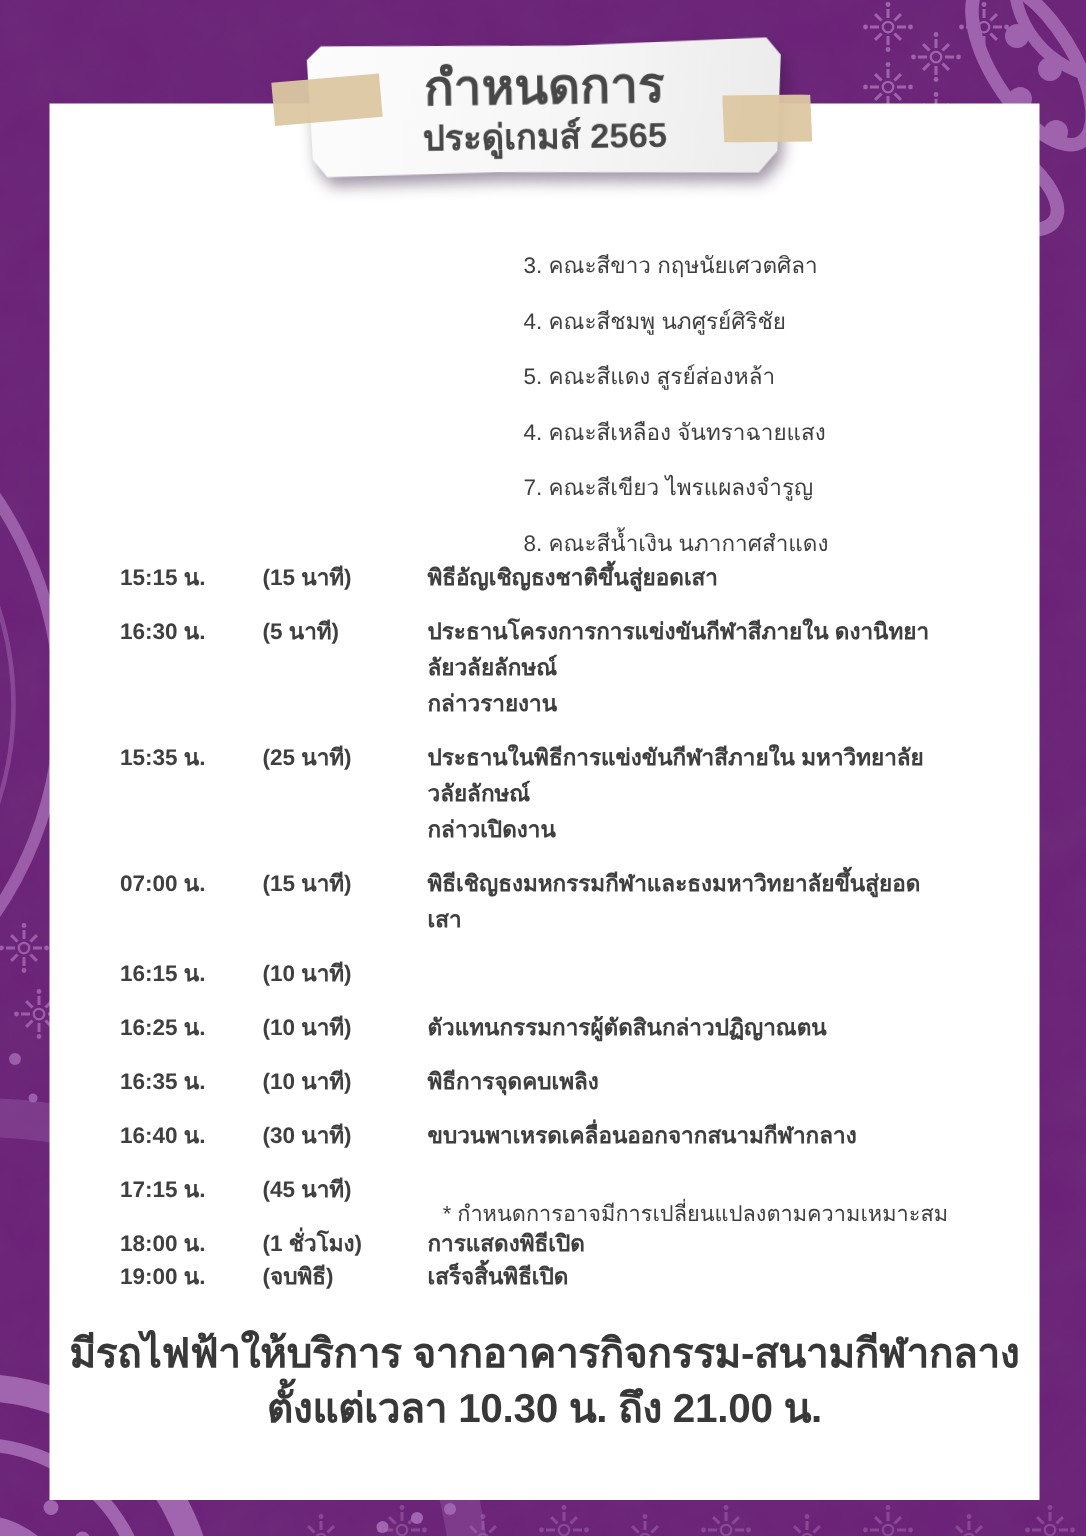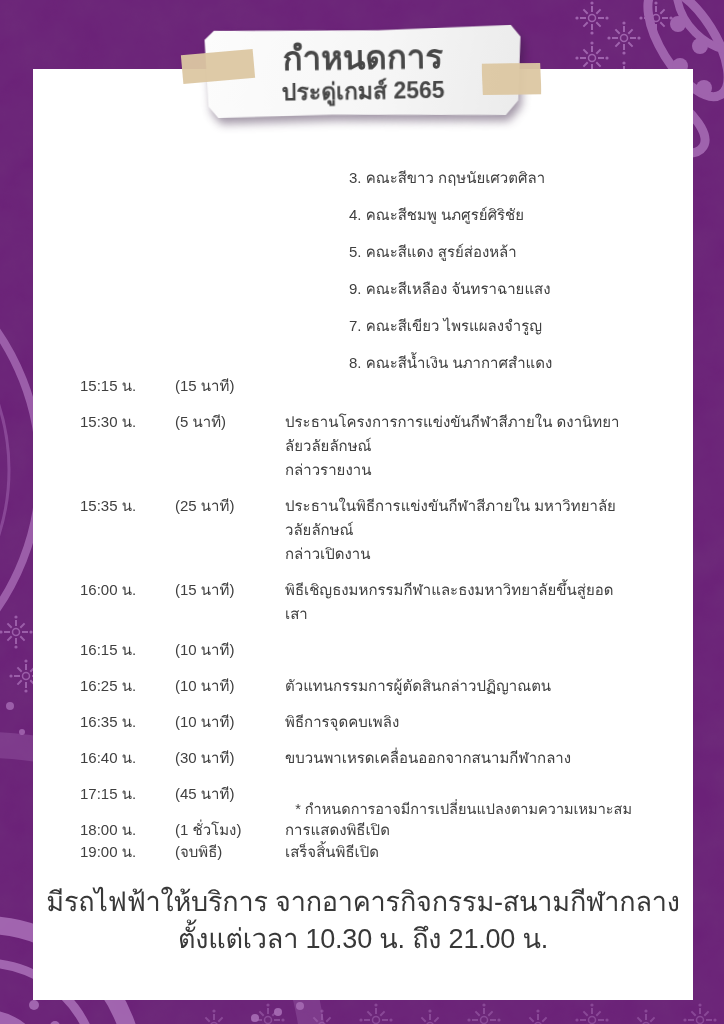--- a/index.html
+++ b/index.html
@@ -29,31 +29,31 @@
   .paper-subtitle{font-size:23px;font-weight:bold;color:#474747;line-height:28px;}
   .tape{position:absolute;z-index:4;background:#dcc7a2;opacity:0.95;}
   .tape-left{left:182px;top:52px;width:72px;height:29px;transform:rotate(-5deg);}
   .tape-right{left:481px;top:62px;width:61px;height:34px;transform:rotate(2deg);
     clip-path:polygon(0 8%,96% 0,100% 92%,4% 100%);}
   
   .content{position:absolute;left:0;top:0;width:724px;height:805px;z-index:2;color:#3f3f3f;}
   .team-list{position:absolute;left:349px;top:166px;}
   .team-item{font-size:15px;line-height:24px;margin-bottom:13px;white-space:nowrap;}
   .schedule{position:absolute;left:80px;top:374px;width:556px;}
-  .srow{display:grid;grid-template-columns:95px 110px 1fr;margin-bottom:12px;}
+  .srow{display:grid;grid-template-columns:95px 110px 1fr;margin-bottom:12px;font-weight:bold;}
   .srow:last-child{margin-top:-14px;}
   .srow span{font-size:15px;line-height:24px;}
   .srow .act{white-space:pre-line;}
   .footnote{
     position:absolute;left:80px;top:797px;width:552px;
     text-align:right;font-size:14.5px;color:#3f3f3f;
   }
   .announcement{
     position:absolute;left:33px;top:884px;width:660px;text-align:center;
-    font-weight:normal;color:#383838;
+    font-weight:bold;color:#383838;
   }
   .announcement div{font-size:27px;line-height:37px;letter-spacing:-0.2px;}
 </style>
 </head>
 <body>
 
 <svg class="bg-svg" width="724" height="1024" viewBox="0 0 724 1024">
   <defs>
     <filter id="mottle" x="0" y="0" width="100%" height="100%">
       <feTurbulence type="fractalNoise" baseFrequency="0.028" numOctaves="4" seed="11"></feTurbulence>
@@ -144,50 +144,51 @@
 <div class="content">
 
   <div class="team-list">
 
       <div class="team-item">3. คณะสีขาว กฤษนัยเศวตศิลา</div>
 
       <div class="team-item">4. คณะสีชมพู นภศูรย์ศิริชัย</div>
 
       <div class="team-item">5. คณะสีแดง สูรย์ส่องหล้า</div>
 
-      <div class="team-item">9. คณะสีเหลือง จันทราฉายแสง</div>
+      <div class="team-item">4. คณะสีเหลือง จันทราฉายแสง</div>
 
       <div class="team-item">7. คณะสีเขียว ไพรแผลงจำรูญ</div>
 
       <div class="team-item">8. คณะสีน้ำเงิน นภากาศสำแดง</div>
     </div>
 
   <div class="schedule">
 
       <div class="srow">
         <span class="time">15:15 น.</span>
         <span class="dur">(15 นาที)</span>
-      </div>
-
-      <div class="srow">
-        <span class="time">15:30 น.</span>
+        <span class="act">พิธีอัญเชิญธงชาติขึ้นสู่ยอดเสา</span>
+      </div>
+
+      <div class="srow">
+        <span class="time">16:30 น.</span>
         <span class="dur">(5 นาที)</span>
         <span class="act">ประธานโครงการการแข่งขันกีฬาสีภายใน ดงานิทยาลัยวลัยลักษณ์
 กล่าวรายงาน</span>
       </div>
 
       <div class="srow">
         <span class="time">15:35 น.</span>
         <span class="dur">(25 นาที)</span>
         <span class="act">ประธานในพิธีการแข่งขันกีฬาสีภายใน มหาวิทยาลัยวลัยลักษณ์
 กล่าวเปิดงาน</span>
       </div>
 
       <div class="srow">
-        <span class="time">16:00 น.</span>
+        <span class="time">07:00 น.</span>
         <span class="dur">(15 นาที)</span>
         <span class="act">พิธีเชิญธงมหกรรมกีฬาและธงมหาวิทยาลัยขึ้นสู่ยอดเสา</span>
       </div>
 
       <div class="srow">
         <span class="time">16:15 น.</span>
         <span class="dur">(10 นาที)</span>
       </div>
 
       <div class="srow">

